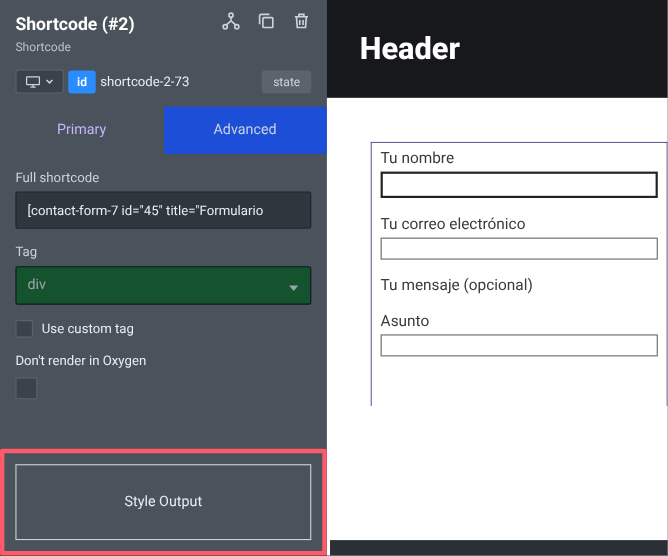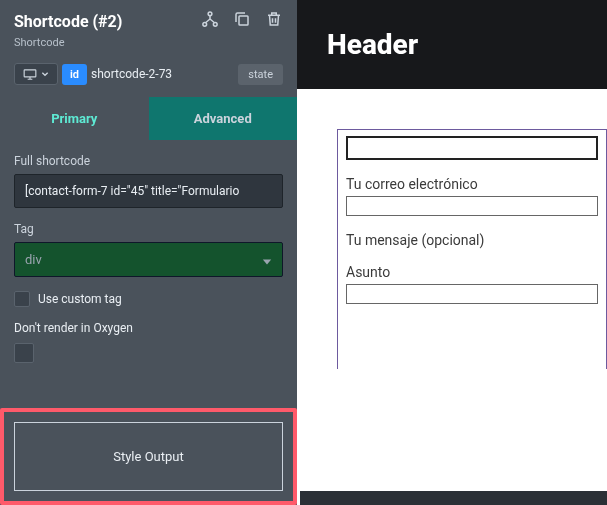--- a/index.html
+++ b/index.html
@@ -14,22 +14,22 @@
   .sb-icons svg { width: 18px; height: 18px; fill: none; stroke: #cbd3dc; stroke-width: 2; }
   .sb-sub { font-size: 11px; color: #b7c0ca; margin-top: 4px; }
   .sb-row { display: flex; align-items: center; gap: 4px; padding: 8px 14px 12px; }
   .dev-btn { background: #3a424b; border: 1px solid #5a636d; border-radius: 3px; padding: 4px 8px; display: flex; align-items: center; gap: 4px; }
   .dev-btn svg { width: 14px; height: 12px; stroke: #cbd3dc; fill: none; stroke-width: 2; }
   .id-badge { background: #2a8cff; color: #fff; font-size: 11px; font-weight: 600; padding: 4px 8px; border-radius: 3px; }
   .id-text { font-size: 12px; color: #e9eef3; flex: 1; }
   .state-btn { background: #5b636c; color: #cbd3dc; font-size: 11px; padding: 4px 10px; border-radius: 3px; }
   .tabs { display: flex; }
   .tab { flex: 1; text-align: center; padding: 14px 0; font-size: 13px; cursor: pointer; }
-  .tab.active { background: #4a525b; color: #5eead4; font-weight: 700; }
-  .tab.inactive { background: #0f766e; color: #cbd3dc; font-weight: bold; }
+  .tab.active { background: #4a525b; color: #c4b5fd; font-weight: 400; }
+  .tab.inactive { background: #1d4ed8; color: #cbd3dc; }
   .panel-body { padding: 14px; display: flex; flex-direction: column; gap: 14px; flex: 1; overflow: hidden; }
   .field-label { font-size: 12px; color: #cbd3dc; }
   .text-input { width: 100%; background: #2f363e; border: 1px solid #1e242a; color: #e9eef3; font-size: 12px; padding: 9px 10px; border-radius: 2px; }
   .select-box { width: 100%; background: #14532d; border: 1px solid #0f172a; color: #9aa4af; font-size: 13px; padding: 9px 10px; border-radius: 2px; display: flex; justify-content: space-between; align-items: flex-end; }
   .select-box svg { width: 10px; height: 10px; fill: #9aa4af; }
   .check-row { display: flex; align-items: center; gap: 8px; }
   .check-box { width: 16px; height: 16px; background: #3a424b; border: 1px solid #5a636d; border-radius: 2px; }
   .check-row span { font-size: 12px; color: #e9eef3; }
   .footer-zone { position: absolute; bottom: 0; left: 0; right: 0; padding: 10px; border: 4px solid #ff5a6a; border-radius: 2px; }
   .style-btn { width: 100%; background: transparent; border: 1px solid #cbd3dc; color: #e9eef3; font-size: 13px; padding: 26px 0; text-align: center; cursor: pointer; }
@@ -132,20 +132,21 @@
 
   </div>
 
   <div class="canvas">
     <div class="canvas-header">
       <span>Header</span>
     </div>
     <div class="canvas-body">
       <div class="form-region">
         <div class="ff">
+          <label class="ff-label">Tu nombre</label>
           <div class="ff-input"></div>
         </div>
         <div class="ff">
           <label class="ff-label">Tu correo electrónico</label>
           <div class="ff-input thin"></div>
         </div>
         <div class="ff">
           <label class="ff-label">Tu mensaje (opcional)</label>
         </div>
         <div class="ff">

